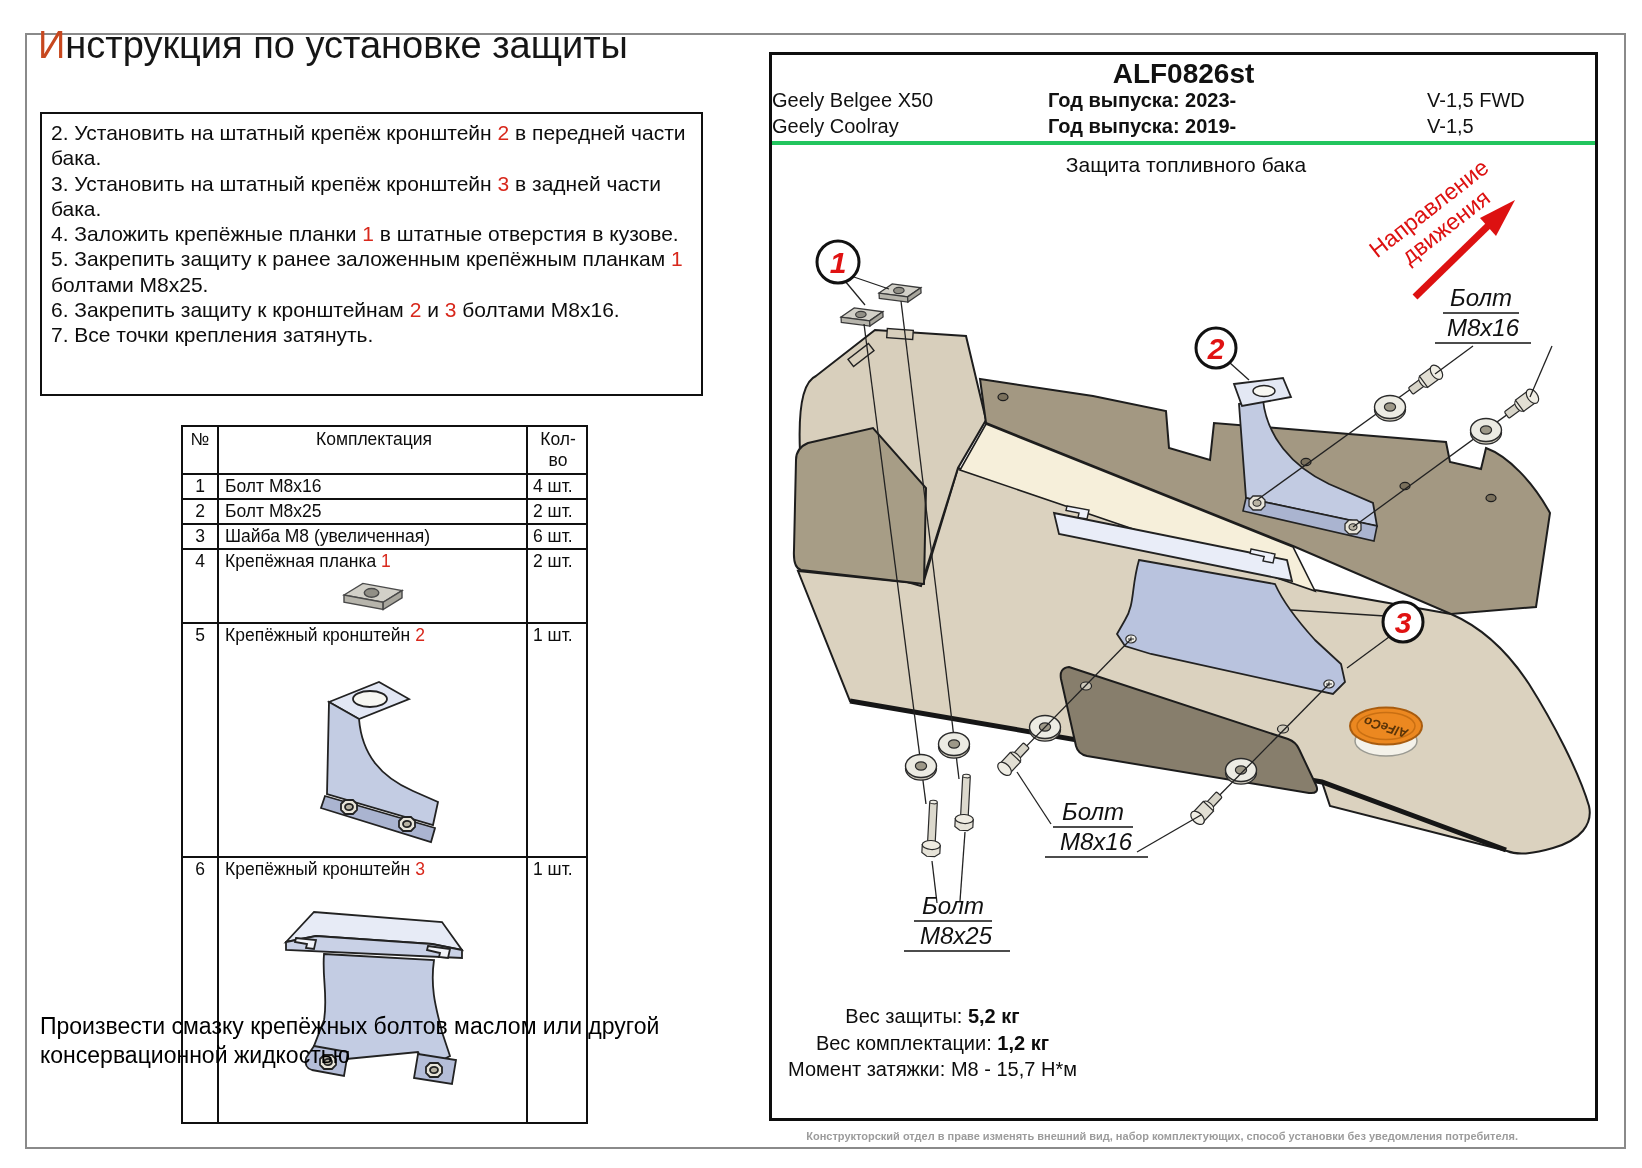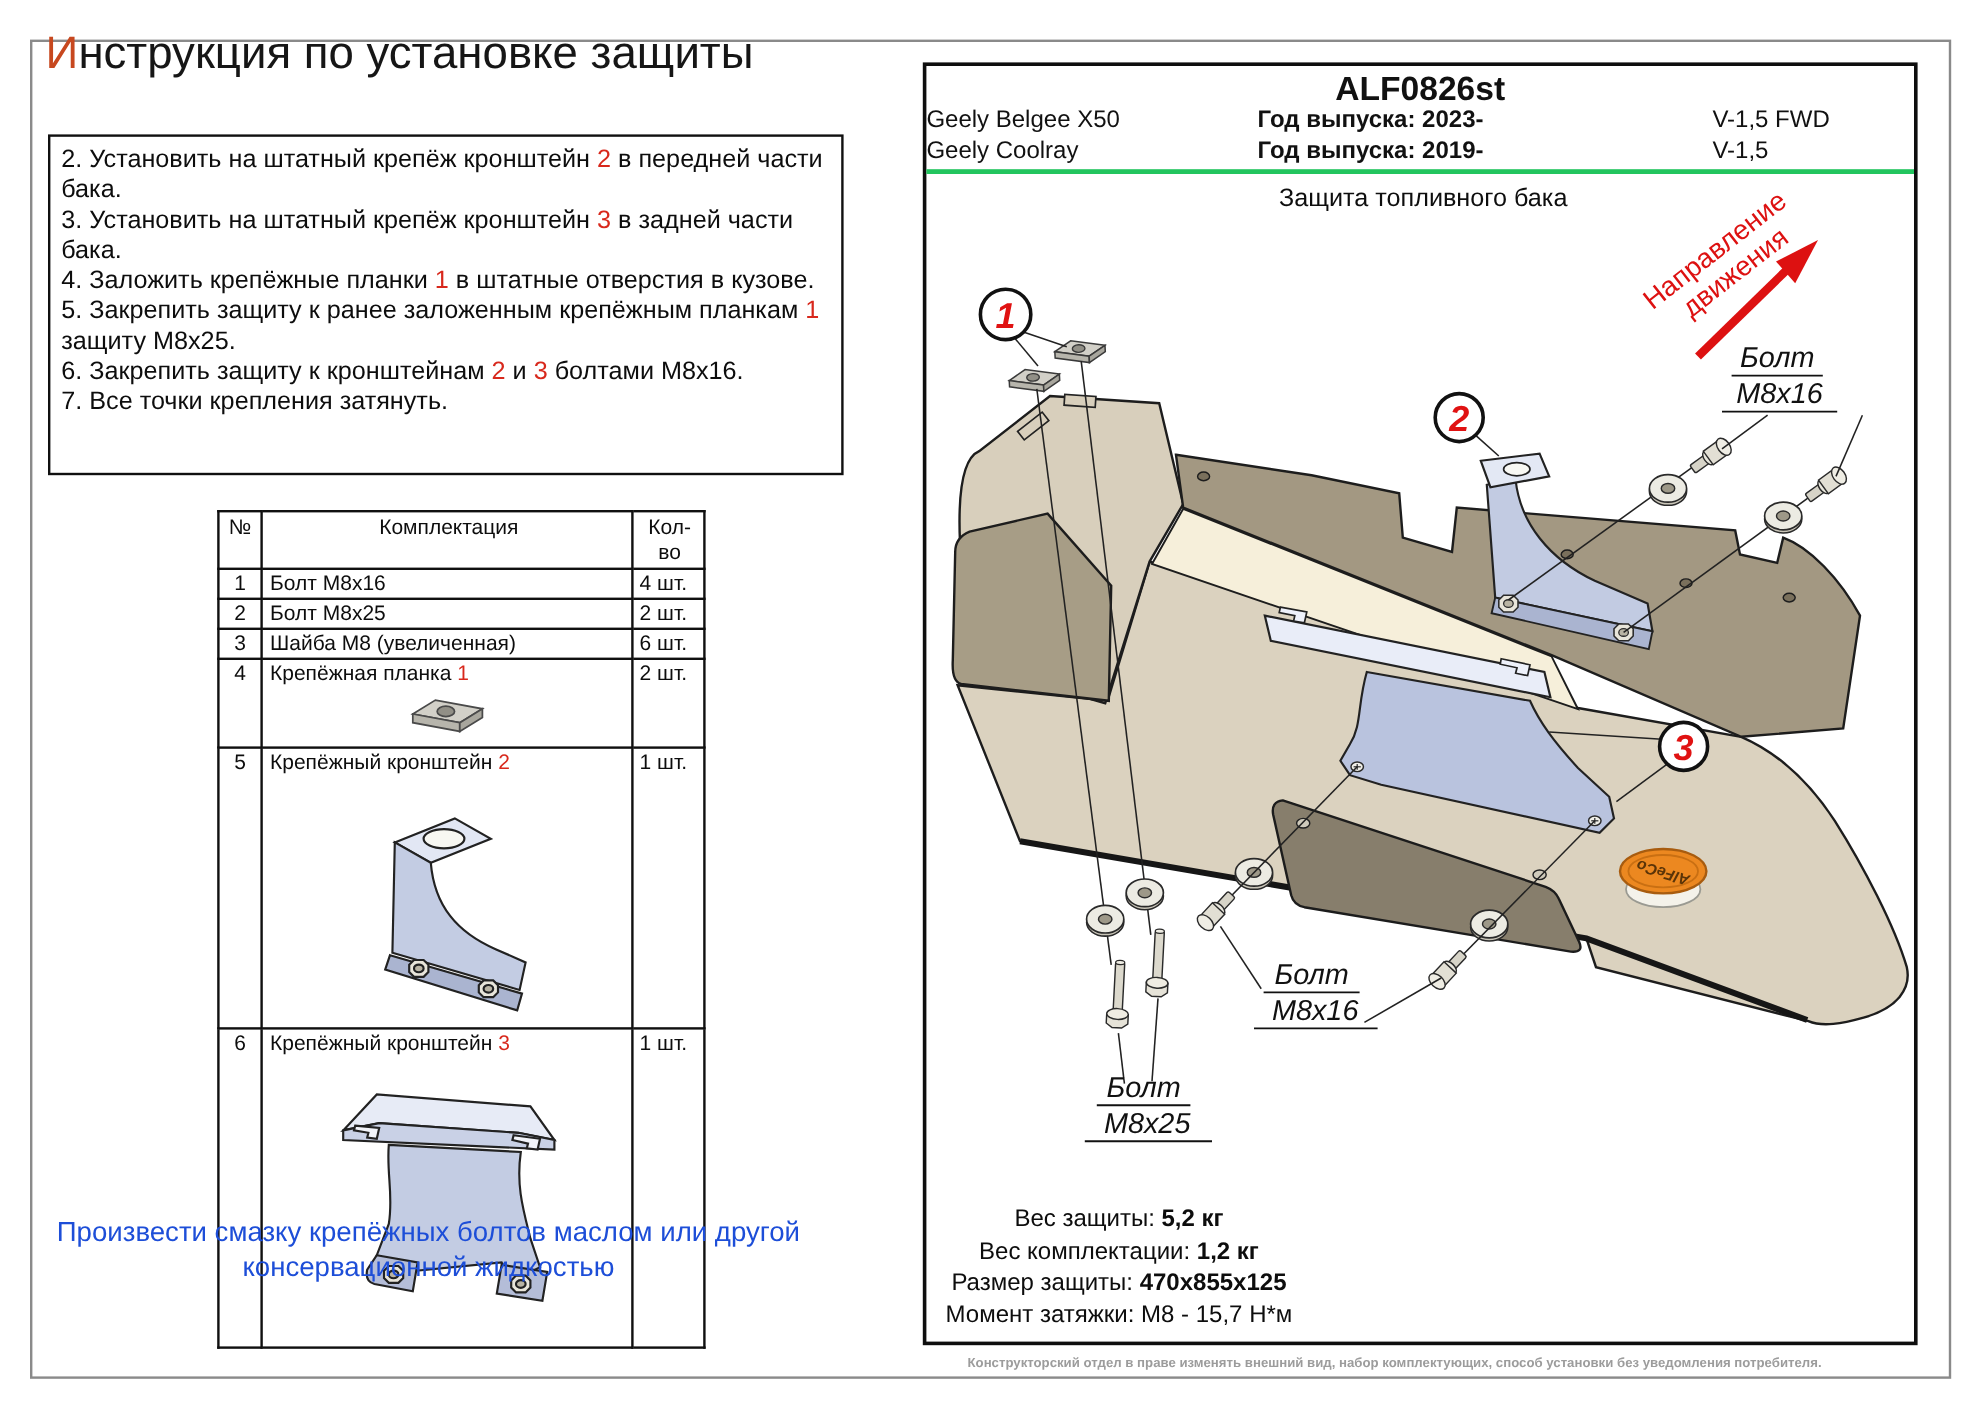--- a/index.html
+++ b/index.html
@@ -20,21 +20,21 @@
         padding:1px 3px;vertical-align:top;color:#0d0d0d;}
   #parts-table th{text-align:center;padding:2px 3px;}
   .c-num{width:28px;text-align:center;}
   .c-name{width:298px;padding-left:6px !important;}
   .c-qty{width:50px;padding-left:5px !important;}
   .row-img{text-align:center;}
   tr.h19 td{height:17px;}
   tr.h65 td{height:62px;}
   tr.h227 td{height:224px;}
   tr.h266 td{height:262px;}
-  #red-note{left:40px;top:1012px;width:634px;text-align:center;color:#1d4ed8;font-size:23px;line-height:29px;}
+  #red-note{left:40px;top:1012px;width:634px;text-align:left;color:#000000;font-size:23px;line-height:29px;}
   
   #right-panel{left:769px;top:52px;width:829px;height:1069px;border:3px solid #0e0e0e;box-sizing:border-box;}
   #panel-header{position:absolute;left:0;top:0;width:823px;height:90px;border-bottom:4px solid #22c55e;box-sizing:border-box;}
   #part-code{position:absolute;left:0;top:3px;width:100%;text-align:center;font-size:28px;font-weight:bold;}
   .veh-row{position:absolute;width:100%;height:24px;font-size:20px;}
   .veh-model{position:absolute;left:0;white-space:nowrap;}
   .veh-years{position:absolute;left:276px;white-space:nowrap;font-weight:bold;}
   .veh-eng{position:absolute;left:655px;white-space:nowrap;}
   #drawing-svg{position:absolute;left:0;top:90px;}
   #specs{position:absolute;left:16px;top:948px;font-size:20px;line-height:26.6px;color:#0d0d0d;text-align:center;}
@@ -48,21 +48,21 @@
 <body>
 
 <div id="page-frame" class="abs"></div>
 
 <div id="main-title" class="abs"><span class="accent">И</span><span>нструкция по установке защиты</span></div>
 
 <div id="instruction-box" class="abs">
     <div><span>2. Установить на штатный крепёж кронштейн </span><span class="rednum">2</span><span> в передней части бака.</span></div>
     <div><span>3. Установить на штатный крепёж кронштейн </span><span class="rednum">3</span><span> в задней части бака.</span></div>
     <div><span>4. Заложить крепёжные планки </span><span class="rednum">1</span><span> в штатные отверстия в кузове.</span></div>
-    <div><span>5. Закрепить защиту к ранее заложенным крепёжным планкам </span><span class="rednum">1</span><span> защиту М8х25.</span></div>
+    <div><span>5. Закрепить защиту к ранее заложенным крепёжным планкам </span><span class="rednum">1</span><span> болтами М8х25.</span></div>
     <div><span>6. Закрепить защиту к кронштейнам </span><span class="rednum">2</span><span> и </span><span class="rednum">3</span><span> болтами М8х16.</span></div>
     <div><span>7. Все точки крепления затянуть.</span></div>
   </div>
 
 <table id="parts-table" class="abs">
   <thead>
       <tr>
     <th class="c-num">№</th>
     <th class="c-name">Комплектация</th>
     <th class="c-qty">Кол-во</th>
@@ -354,18 +354,17 @@
       <g transform="translate(1438,224) rotate(-38)">
         <text class="dir-txt" x="0" y="-12" text-anchor="middle">Направление</text>
         <text class="dir-txt" x="2" y="13" text-anchor="middle">движения</text>
       </g>
     </g>
   </svg>
 
   <div id="specs">
       <div><span>Вес защиты: </span><b>5,2 кг</b></div>
       <div><span>Вес комплектации: </span><b>1,2 кг</b></div>
-      <div><span>Размер защиты: </span><b>470х855х125</b></div>
       <div><span>Момент затяжки:  </span><span>М8 - 15,7 Н*м</span></div>
     </div>
 </div>
 
 <div id="footer-note" class="abs">Конструкторский отдел в праве изменять внешний вид, набор комплектующих, способ установки без уведомления потребителя.</div>
 
 </body></html>

